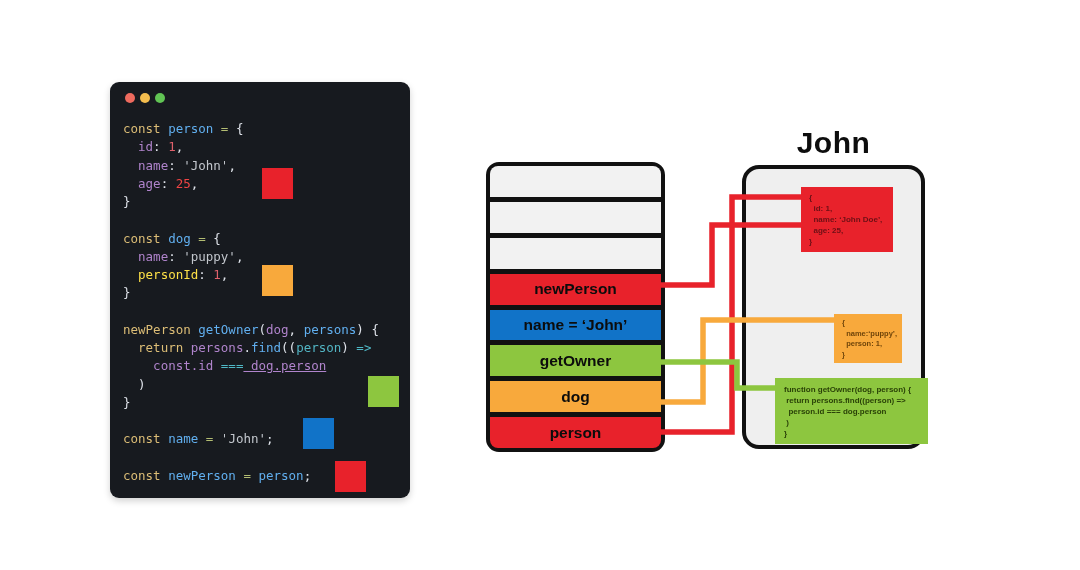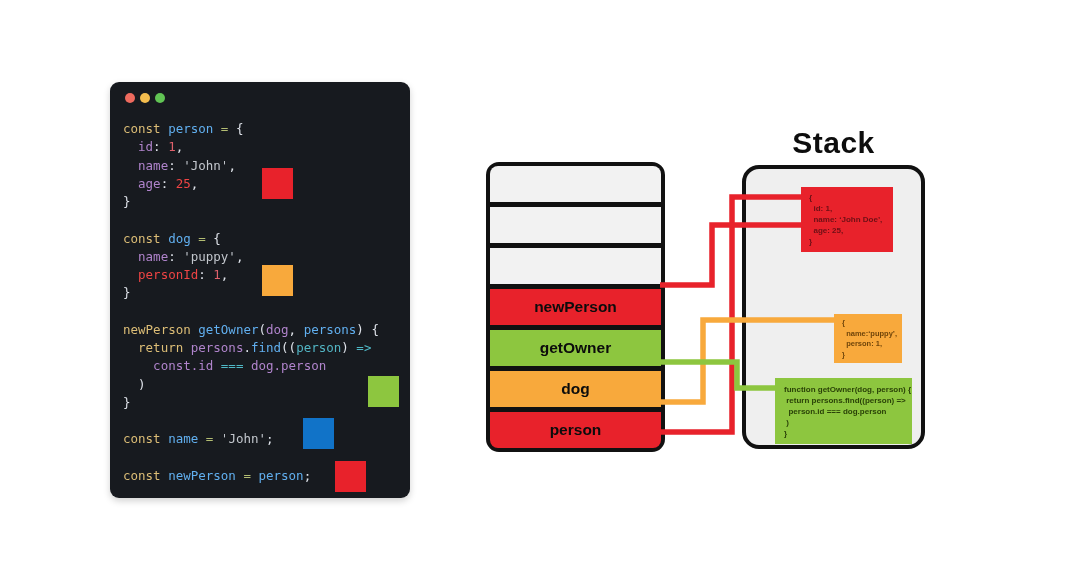--- a/index.html
+++ b/index.html
@@ -57,26 +57,26 @@
       <span class="dot" style="background: rgb(97, 196, 84);"></span>
     </div>
     <pre class="code" id="code-pre"><span><span style="color: rgb(220, 189, 118);">const</span><span style="color: rgb(97, 175, 239);"> person </span><span style="color: rgb(179, 189, 114);">=</span><span style="color: rgb(223, 227, 234);"> {</span></span>
 <span><span style="color: rgb(176, 132, 204);">  id</span><span style="color: rgb(223, 227, 234);">: </span><span style="color: rgb(224, 97, 107);">1</span><span style="color: rgb(223, 227, 234);">,</span></span>
 <span><span style="color: rgb(176, 132, 204);">  name</span><span style="color: rgb(223, 227, 234);">: </span><span style="color: rgb(194, 198, 204);">'John'</span><span style="color: rgb(223, 227, 234);">,</span></span>
 <span><span style="color: rgb(176, 132, 204);">  age</span><span style="color: rgb(223, 227, 234);">: </span><span style="color: #ef4444;">25</span><span style="color: rgb(223, 227, 234);">,</span></span>
 <span><span style="color: rgb(223, 227, 234);">}</span></span>
 <span></span>
 <span><span style="color: rgb(220, 189, 118);">const</span><span style="color: rgb(97, 175, 239);"> dog </span><span style="color: rgb(179, 189, 114);">=</span><span style="color: rgb(223, 227, 234);"> {</span></span>
 <span><span style="color: rgb(176, 132, 204);">  name</span><span style="color: rgb(223, 227, 234);">: </span><span style="color: rgb(194, 198, 204);">'puppy'</span><span style="color: rgb(223, 227, 234);">,</span></span>
-<span><span style="color: #ef4444;">  personId</span><span style="color: rgb(223, 227, 234);">: </span><span style="color: rgb(224, 97, 107);">1</span><span style="color: rgb(223, 227, 234);">,</span></span>
+<span><span style="color: #fde047;">  personId</span><span style="color: rgb(223, 227, 234);">: </span><span style="color: rgb(224, 97, 107);">1</span><span style="color: rgb(223, 227, 234);">,</span></span>
 <span><span style="color: rgb(223, 227, 234);">}</span></span>
 <span></span>
 <span><span style="color: rgb(220, 189, 118);">newPerson</span><span style="color: rgb(97, 175, 239);"> getOwner</span><span style="color: rgb(223, 227, 234);">(</span><span style="color: rgb(176, 132, 204);">dog</span><span style="color: rgb(223, 227, 234);">, </span><span style="color: rgb(97, 175, 239);">persons</span><span style="color: rgb(223, 227, 234);">) {</span></span>
 <span><span style="color: rgb(220, 189, 118);">  return</span><span style="color: rgb(176, 132, 204);"> persons</span><span style="color: rgb(223, 227, 234);">.</span><span style="color: rgb(97, 175, 239);">find</span><span style="color: rgb(223, 227, 234);">((</span><span style="color: rgb(82, 181, 196);">person</span><span style="color: rgb(223, 227, 234);">) </span><span style="color: rgb(79, 184, 198);">=&gt;</span></span>
-<span><span style="color: rgb(176, 132, 204);">    const.id </span><span style="color: rgb(79, 184, 198);">===</span><span style="color: rgb(176, 132, 204);"> dog.person</span></span>
+<span><span style="color: rgb(176, 132, 204);">    const.id </span><span style="color: rgb(79, 184, 198);">===</span><span style="color: rgb(176, 132, 204); text-decoration: underline;"> dog.person</span></span>
 <span><span style="color: rgb(223, 227, 234);">  )</span></span>
 <span><span style="color: rgb(223, 227, 234);">}</span></span>
 <span></span>
 <span><span style="color: rgb(220, 189, 118);">const</span><span style="color: rgb(97, 175, 239);"> name </span><span style="color: rgb(179, 189, 114);">=</span><span style="color: rgb(223, 227, 234);"> </span><span style="color: rgb(194, 198, 204);">'John'</span><span style="color: rgb(223, 227, 234);">;</span></span>
 <span></span>
 <span><span style="color: rgb(220, 189, 118);">const</span><span style="color: rgb(97, 175, 239);"> newPerson </span><span style="color: rgb(179, 189, 114);">=</span><span style="color: rgb(97, 175, 239);"> person</span><span style="color: rgb(223, 227, 234);">;</span></span>
 </pre>
   </div>
 
   <div id="markers-layer">
@@ -87,48 +87,51 @@
       <div class="marker" style="left: 335px; top: 461px; width: 31px; height: 31px; background: rgb(232, 34, 43);"></div>
     </div>
 
   <div class="stack" id="stack-box">
       <div class="stack-row" style="background: rgb(242, 242, 242);"></div>
       <div class="stack-row" style="background: rgb(242, 242, 242);"></div>
       <div class="stack-row" style="background: rgb(242, 242, 242);"></div>
       <div class="stack-row" style="background: rgb(232, 34, 43);">
         <span class="lbl">newPerson</span>
       </div>
+      <div class="stack-row" style="background: rgb(17, 115, 200);">
+        <span class="lbl">name = ‘John’</span>
+      </div>
       <div class="stack-row" style="background: rgb(141, 198, 63);">
         <span class="lbl">getOwner</span>
       </div>
       <div class="stack-row" style="background: rgb(248, 169, 60);">
         <span class="lbl">dog</span>
       </div>
       <div class="stack-row" style="background: rgb(232, 34, 43);">
         <span class="lbl">person</span>
       </div>
     </div>
 
-  <div class="diagram-title" style="left:742px;top:126px;width:183px;">Stack</div>
+  <div class="diagram-title" style="left:742px;top:126px;width:183px;">John</div>
   <div class="heap"></div>
   <div id="heap-boxes">
       <div class="heap-box" style="left: 801px; top: 187px; width: 92px; height: 65px; background: rgb(232, 34, 43);">
         <pre style="color: rgb(109, 16, 22); font-size: 8px; line-height: 11px; padding: 5px 0px 0px 8px;">{
   id: 1,
   name: ‘John Doe’,
   age: 25,
 }</pre>
       </div>
       <div class="heap-box" style="left: 834px; top: 314px; width: 68px; height: 49px; background: rgb(248, 169, 60);">
         <pre style="color: rgb(112, 69, 10); font-size: 7.5px; line-height: 10.5px; padding: 4px 0px 0px 8px;">{
   name:‘puppy’,
   person: 1,
 }</pre>
       </div>
-      <div class="heap-box" style="left: 775px; top: 378px; width: 137px; height: 66px; background: rgb(141, 198, 63);">
+      <div class="heap-box" style="left: 775px; top: 378px; width: 153px; height: 66px; background: rgb(141, 198, 63);">
         <pre style="color: rgb(42, 66, 8); font-size: 8px; line-height: 11px; padding: 6px 0px 0px 9px;">function getOwner(dog, person) {
  return persons.find((person) =&gt;
   person.id === dog.person
  )
 }</pre>
       </div>
     </div>
 
   <svg class="connectors" id="connectors-svg" width="1080" height="570">
       <polyline points="660,432 732,432 732,197 805,197" fill="none" stroke="#e8222b" stroke-width="5.5"></polyline>

